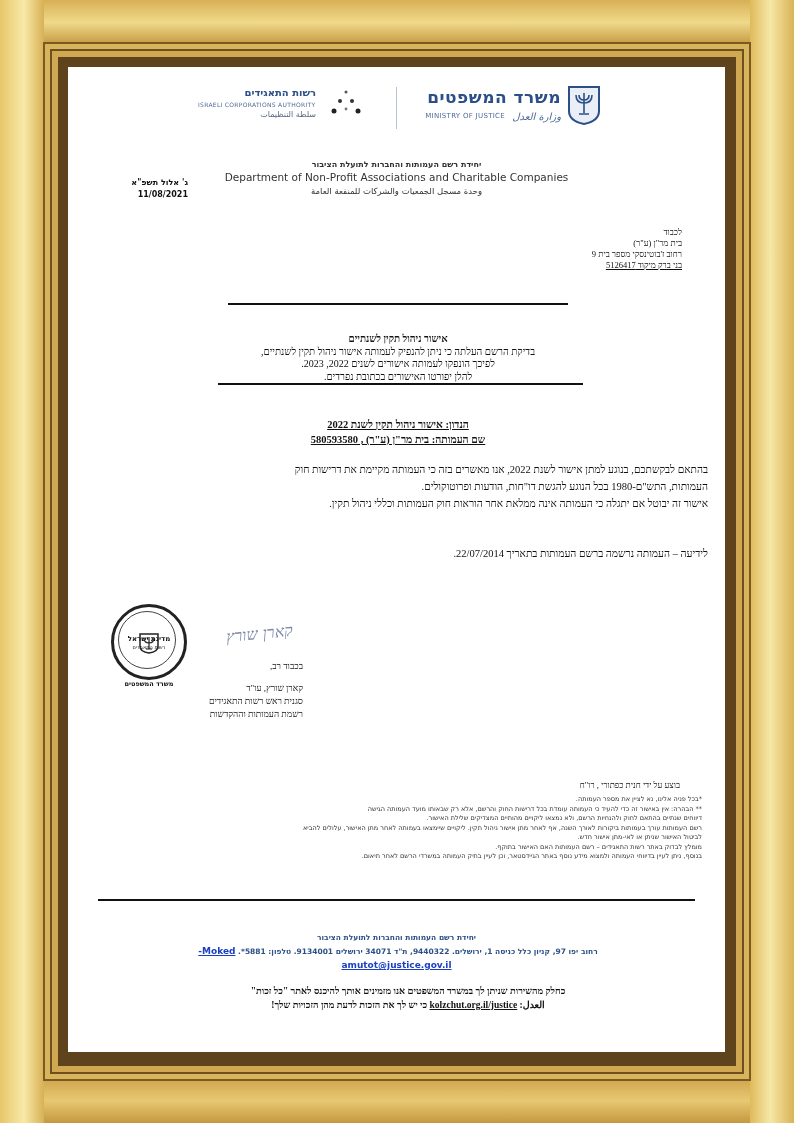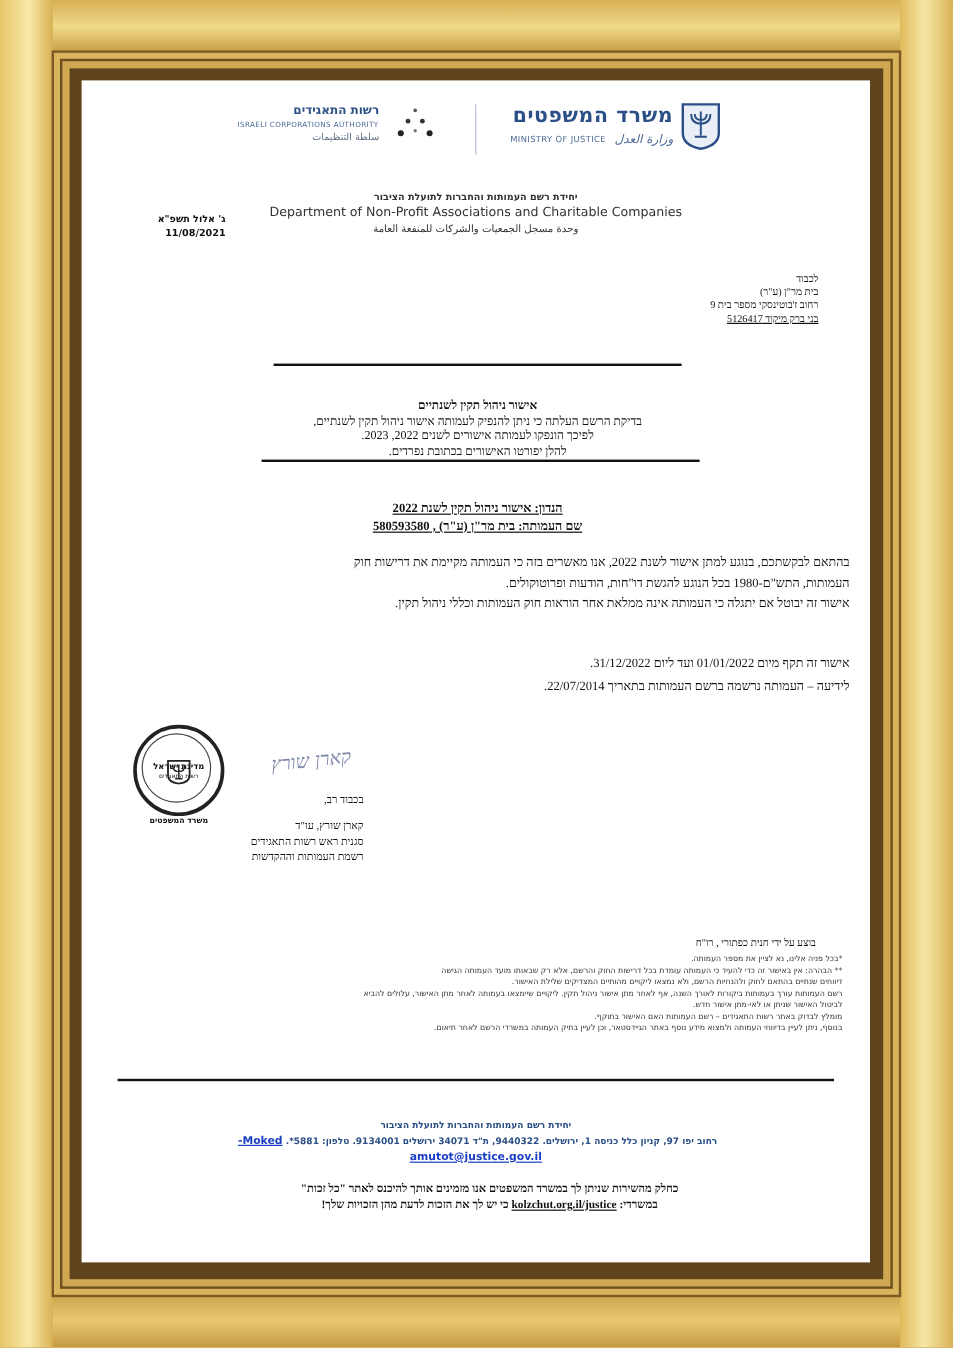--- a/index.html
+++ b/index.html
@@ -94,21 +94,20 @@
     <div class="u">הנדון: אישור ניהול תקין לשנת 2022</div>
     <div class="u">שם העמותה: בית מר"ן (ע"ר) , 580593580</div>
   </div>
 
   <div class="abs rtl body-text" style="left:60px;width:580px;top:394px;font-size:10.5px;line-height:17px;">
     <div>בהתאם לבקשתכם, בנוגע למתן אישור לשנת 2022, אנו מאשרים בזה כי העמותה מקיימת את דרישות חוק</div>
     <div>העמותות, התש"ם-1980 בכל הנוגע להגשת דו"חות, הודעות ופרוטוקולים.</div>
     <div>אישור זה יבוטל אם יתגלה כי העמותה אינה ממלאת אחר הוראות חוק העמותות וכללי ניהול תקין.</div>
   </div>
   <div class="abs rtl body-text" style="left:60px;width:580px;top:477px;font-size:10.5px;line-height:19px;">
-    <div>אישור זה תקף מיום 01/01/2022 ועד ליום 31/12/2022.</div>
     <div>לידיעה – העמותה נרשמה ברשם העמותות בתאריך 22/07/2014.</div>
   </div>
 
   <div class="abs" style="left:43px;top:537px;width:70px;height:70px;border:3px solid #222;border-radius:50%;">
     <div class="abs" style="left:4px;top:4px;width:56px;height:56px;border:1px solid #444;border-radius:50%;"></div>
     <div class="abs center" style="left:0;width:70px;top:6px;font-size:7px;font-weight:bold;direction:rtl;">מדינת ישראל</div>
     <div class="abs center" style="left:0;width:70px;top:15px;font-size:5px;direction:rtl;">רשות התאגידים</div>
     <svg class="abs" style="left:24px;top:25px;" width="22" height="22" viewBox="0 0 22 22">
       <path d="M2 2 H20 V14 Q20 20 11 21 Q2 20 2 14 Z" fill="none" stroke="#222" stroke-width="1.5"></path>
       <path d="M6 6 Q6 11 11 11 Q16 11 16 6 M11 5 V17 M8 17 H14" fill="none" stroke="#222" stroke-width="1.2"></path>
@@ -145,17 +144,17 @@
     <span>רחוב יפו 97, קניון כלל כניסה 1, ירושלים. 9440322, ת"ד 34071 ירושלים 9134001. טלפון: 5881*.</span>
     <span class="link" style="font-size:9px;">Moked-</span>
   </div>
   <div class="abs center" style="left:0;width:657px;top:871px;font-size:9px;">
     <span class="link">amutot@justice.gov.il</span>
   </div>
 
   <div class="abs center body-text b" style="left:80px;width:520px;top:895px;font-size:9.5px;line-height:14px;direction:rtl;">
     <div>כחלק מהשירות שניתן לך במשרד המשפטים אנו מזמינים אותך להיכנס לאתר "כל זכות"</div>
     <div>
-      <span>במשרדי: </span><span class="u" style="font-family:'Liberation Serif',serif;">kolzchut.org.il/justice</span><span> כי יש לך את הזכות לדעת מהן הזכויות שלך!</span>
+      <span>العدل: </span><span class="u" style="font-family:'Liberation Serif',serif;">kolzchut.org.il/justice</span><span> כי יש לך את הזכות לדעת מהן הזכויות שלך!</span>
     </div>
   </div>
 
 </div>
 
 </body></html>

